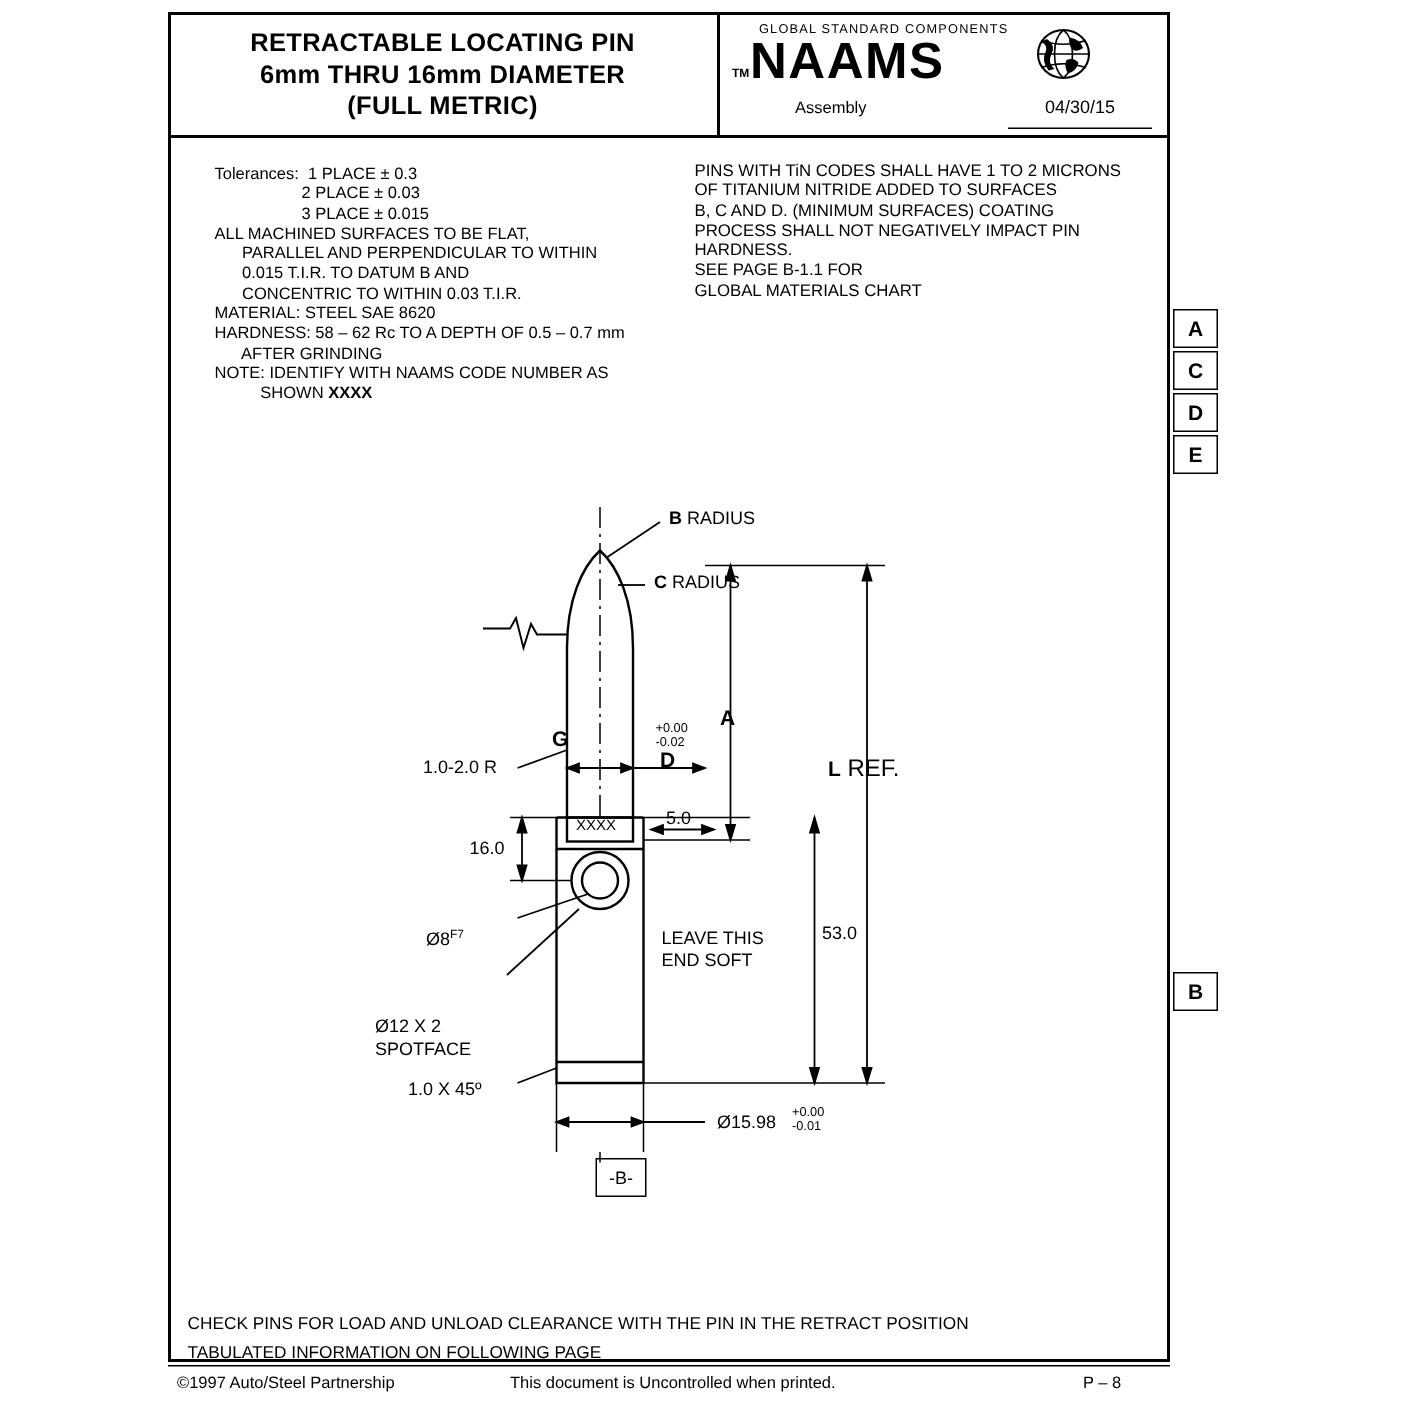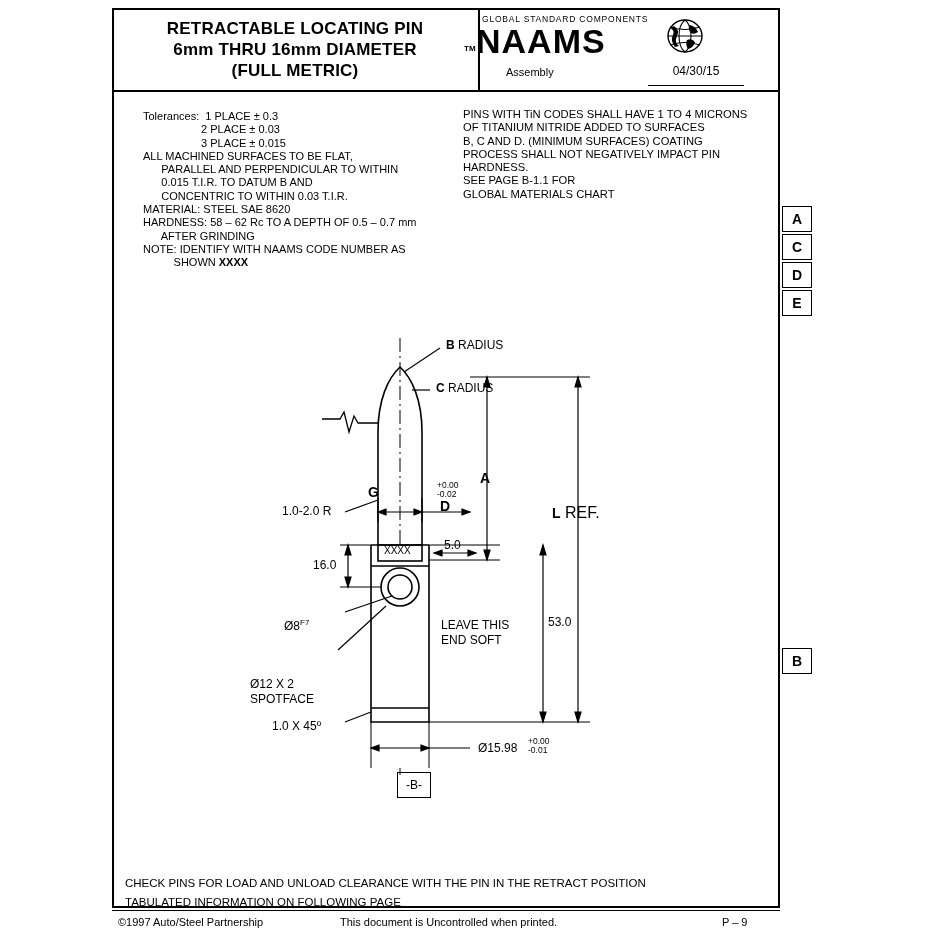--- a/index.html
+++ b/index.html
@@ -5,21 +5,21 @@
   html,body{margin:0;padding:0;background:#ffffff;}
   body{width:940px;height:940px;font-family:"Liberation Sans",sans-serif;color:#000;}
   #sheet{position:relative;width:940px;height:940px;overflow:hidden;}
 
   .frame{position:absolute;left:112px;top:8px;width:668px;height:900px;border:2px solid #000;box-sizing:border-box;}
 
   
   .titleblock{position:absolute;left:112px;top:8px;width:668px;height:84px;border-bottom:2px solid #000;box-sizing:border-box;}
   .title-left{position:absolute;left:0;top:0;width:368px;height:82px;border-right:2px solid #000;box-sizing:border-box;display:flex;flex-direction:column;align-items:center;justify-content:center;}
   .title-left div{font-weight:bold;font-size:17px;line-height:21px;text-align:center;letter-spacing:.2px;}
-  .title-right{position:absolute;left:348px;top:0;right:0;height:90px;}
+  .title-right{position:absolute;left:372px;top:0;right:0;height:90px;}
   .gsc{position:absolute;left:22px;top:6px;font-size:8.5px;letter-spacing:.8px;}
   .naams{position:absolute;left:16px;top:14px;font-size:34px;font-weight:bold;letter-spacing:1px;}
   .tm{position:absolute;left:4px;top:36px;font-size:8px;font-weight:bold;}
   .assembly{position:absolute;left:46px;top:58px;font-size:11px;}
   .dateline{position:absolute;left:188px;top:56px;width:96px;font-size:12px;text-align:center;border-bottom:1.5px solid #000;padding-bottom:7px;}
   .globe{position:absolute;left:196px;top:12px;width:58px;height:36px;}
 
   
   .tab{position:absolute;width:30px;height:26px;border:1.5px solid #000;box-sizing:border-box;background:#fff;
        display:flex;align-items:center;justify-content:center;font-size:14px;font-weight:bold;}
@@ -91,21 +91,21 @@
                    3 PLACE ± 0.015
 ALL MACHINED SURFACES TO BE FLAT,
       PARALLEL AND PERPENDICULAR TO WITHIN
       0.015 T.I.R. TO DATUM B AND
       CONCENTRIC TO WITHIN 0.03 T.I.R.
 MATERIAL: STEEL SAE 8620
 HARDNESS: 58 – 62 Rc TO A DEPTH OF 0.5 – 0.7 mm
       AFTER GRINDING
 NOTE: IDENTIFY WITH NAAMS CODE NUMBER AS
           SHOWN </span><b>XXXX</b></div>
-  <div class="notes-right">PINS WITH TiN CODES SHALL HAVE 1 TO 4 MICRONS
+  <div class="notes-right">PINS WITH TiN CODES SHALL HAVE 1 TO 2 MICRONS
 OF TITANIUM NITRIDE ADDED TO SURFACES
 B, C AND D. (MINIMUM SURFACES) COATING
 PROCESS SHALL NOT NEGATIVELY IMPACT PIN
 HARDNESS.
 SEE PAGE B-1.1 FOR
 GLOBAL MATERIALS CHART</div>
 
   <svg viewBox="0 0 940 940">
     <g stroke="#000" fill="none" stroke-width="1.6">
 
@@ -233,16 +233,16 @@
 -0.01</div>
 
   <div class="datum-b">-B-</div>
 
   <div class="foot-note" style="top:877px;">CHECK PINS FOR LOAD AND UNLOAD CLEARANCE WITH THE PIN IN THE RETRACT POSITION</div>
   <div class="foot-note" style="top:896px;">TABULATED INFORMATION ON FOLLOWING PAGE</div>
   <div class="footline"></div>
   <div class="footer">
     <span class="c">©1997 Auto/Steel Partnership</span>
     <span class="m">This document is Uncontrolled when printed.</span>
-    <span class="r">P – 9</span>
+    <span class="r">P – 8</span>
   </div>
 
 </div>
 
 </body></html>

